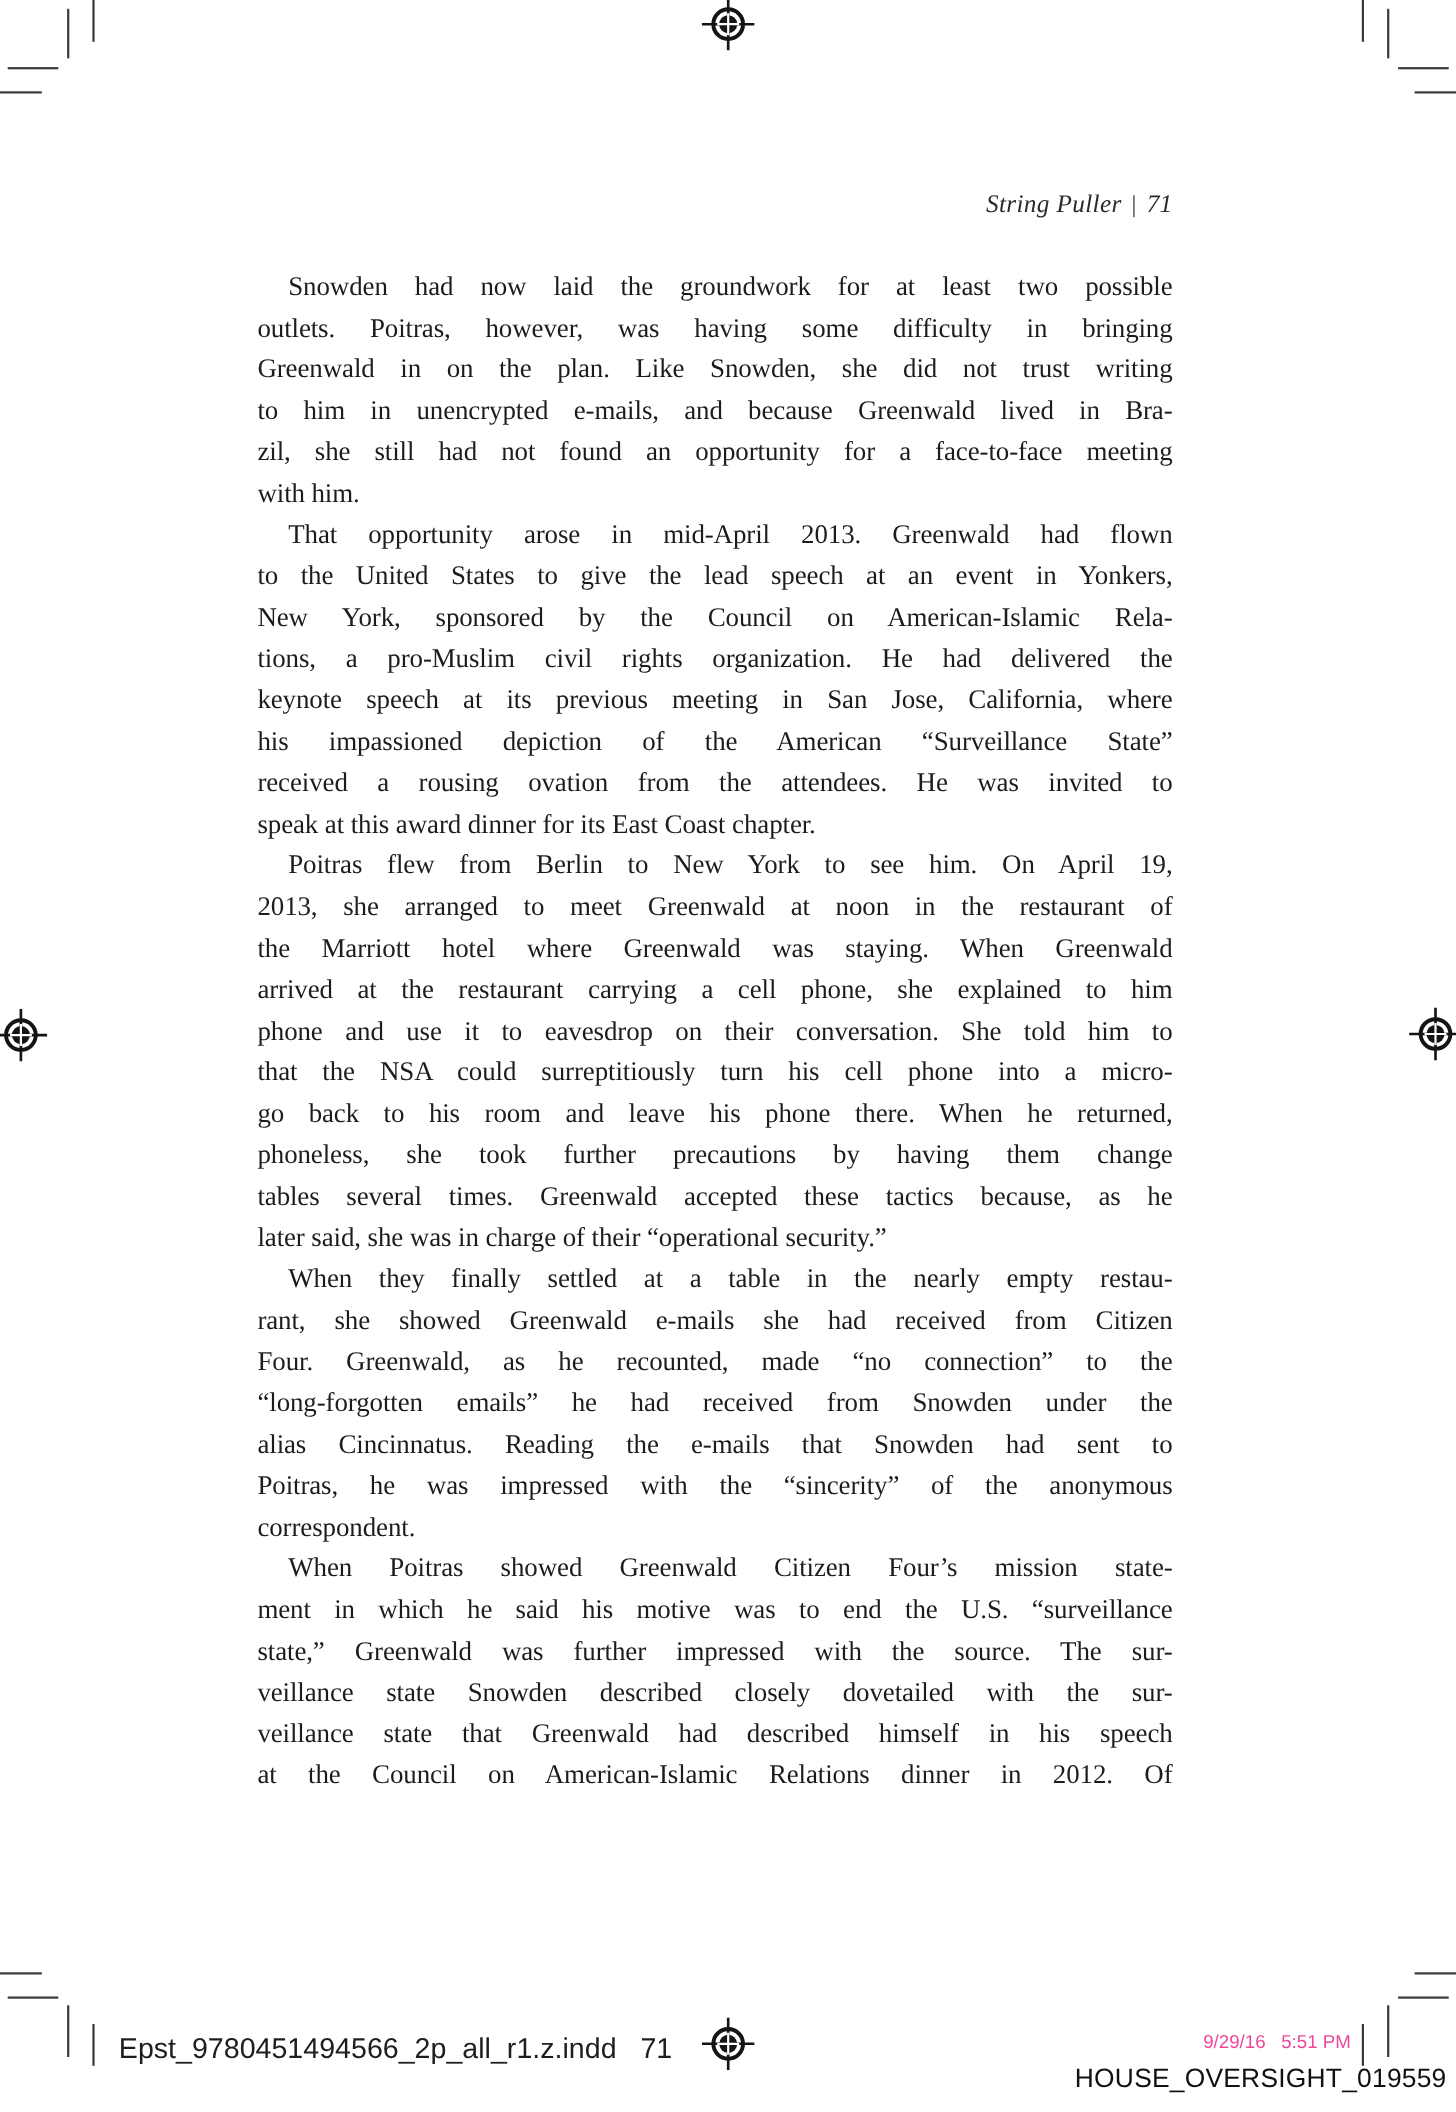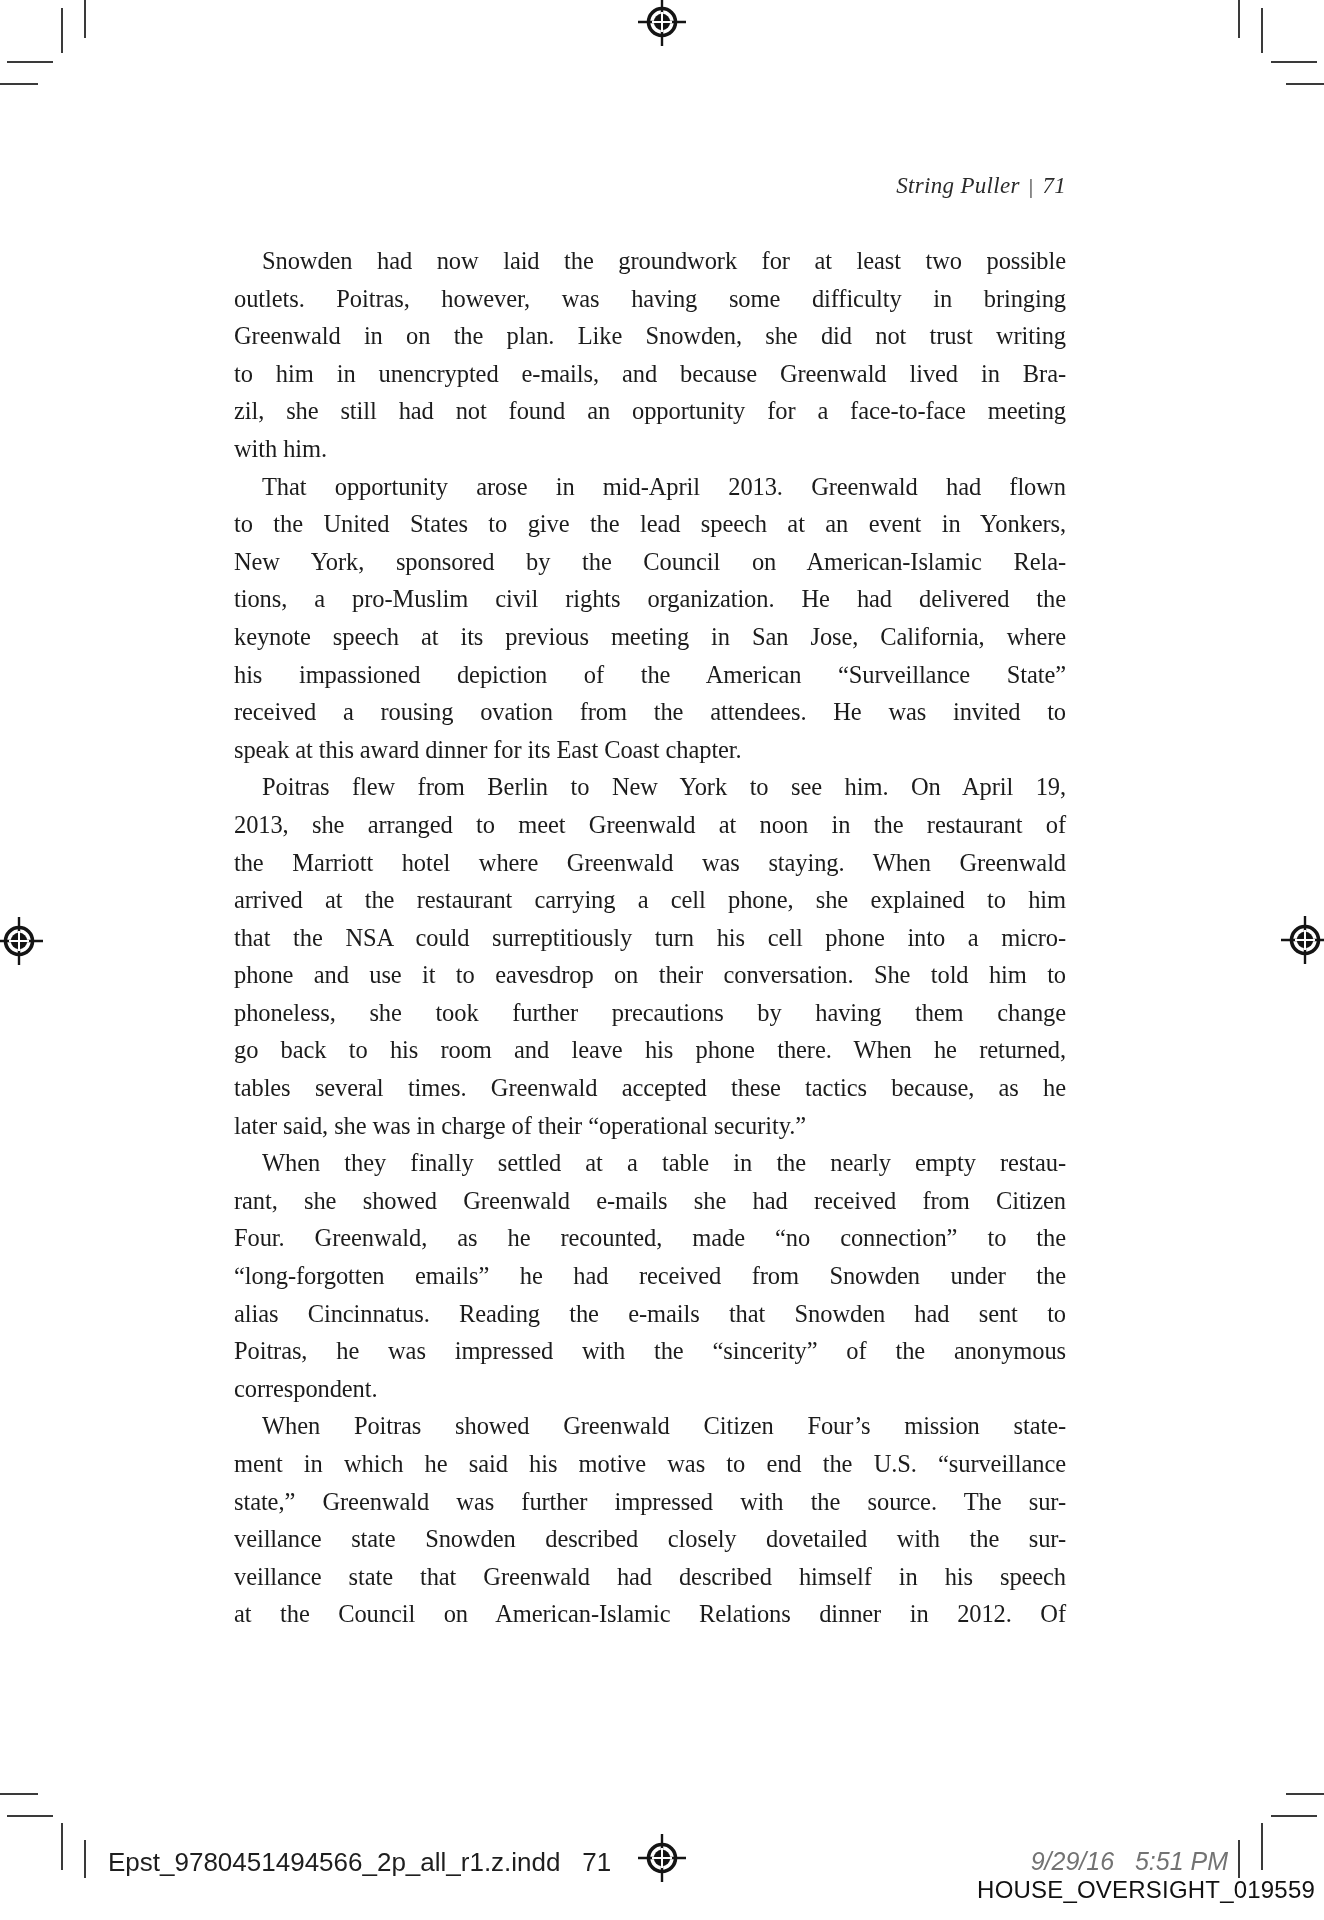--- a/index.html
+++ b/index.html
@@ -34,21 +34,21 @@
   .line.plast { text-align-last:left; }
   
   .footer-file {
     position:absolute; left:108px; top:1847px;
     font-family:"Liberation Sans","DejaVu Sans",sans-serif;
     font-size:26px; color:#1e1e1e; white-space:pre;
   }
   .footer-time {
     position:absolute; right:96px; top:1847px;
     font-family:"Liberation Sans","DejaVu Sans",sans-serif;
-    font-size:25px; color:#737373; white-space:pre;font-style:italic;
+    font-size:17px; color:#ec4899; white-space:pre;
   }
   .bates {
     position:absolute; right:9px; top:1876px;
     font-family:Liberation Sans, sans-serif;
     font-size:24px; color:#111; letter-spacing:0.2px; white-space:pre;
   }
 </style>
 </head>
 <body>
 
@@ -123,24 +123,24 @@
       <div class="line">New York, sponsored by the Council on American-Islamic Rela-</div>
       <div class="line">tions, a pro-Muslim civil rights organization. He had delivered the</div>
       <div class="line">keynote speech at its previous meeting in San Jose, California, where</div>
       <div class="line">his impassioned depiction of the American “Surveillance State”</div>
       <div class="line">received a rousing ovation from the attendees. He was invited to</div>
       <div class="line plast">speak at this award dinner for its East Coast chapter.</div>
       <div class="line first">Poitras flew from Berlin to New York to see him. On April 19,</div>
       <div class="line">2013, she arranged to meet Greenwald at noon in the restaurant of</div>
       <div class="line">the Marriott hotel where Greenwald was staying. When Greenwald</div>
       <div class="line">arrived at the restaurant carrying a cell phone, she explained to him</div>
+      <div class="line">phone and use it to eavesdrop on their conversation. She told him to</div>
       <div class="line">that the NSA could surreptitiously turn his cell phone into a micro-</div>
-      <div class="line">phone and use it to eavesdrop on their conversation. She told him to</div>
+      <div class="line">go back to his room and leave his phone there. When he returned,</div>
       <div class="line">phoneless, she took further precautions by having them change</div>
-      <div class="line">go back to his room and leave his phone there. When he returned,</div>
       <div class="line">tables several times. Greenwald accepted these tactics because, as he</div>
       <div class="line plast">later said, she was in charge of their “operational security.”</div>
       <div class="line first">When they finally settled at a table in the nearly empty restau-</div>
       <div class="line">rant, she showed Greenwald e-mails she had received from Citizen</div>
       <div class="line">Four. Greenwald, as he recounted, made “no connection” to the</div>
       <div class="line">“long-forgotten emails” he had received from Snowden under the</div>
       <div class="line">alias Cincinnatus. Reading the e-mails that Snowden had sent to</div>
       <div class="line">Poitras, he was impressed with the “sincerity” of the anonymous</div>
       <div class="line plast">correspondent.</div>
       <div class="line first">When Poitras showed Greenwald Citizen Four’s mission state-</div>

